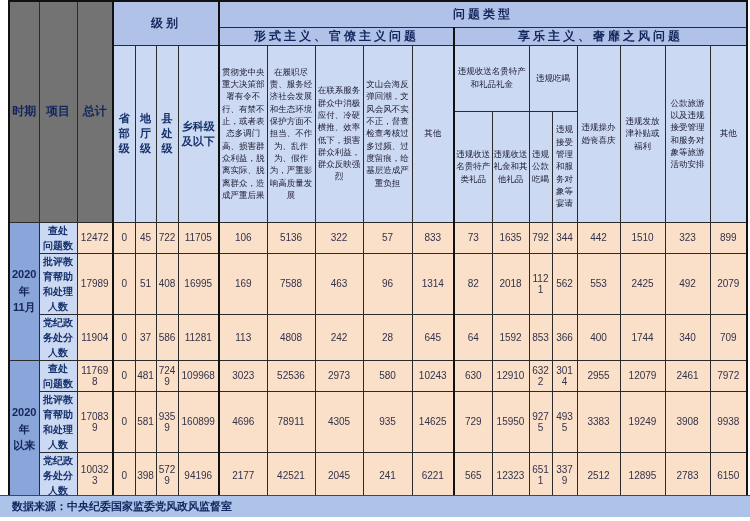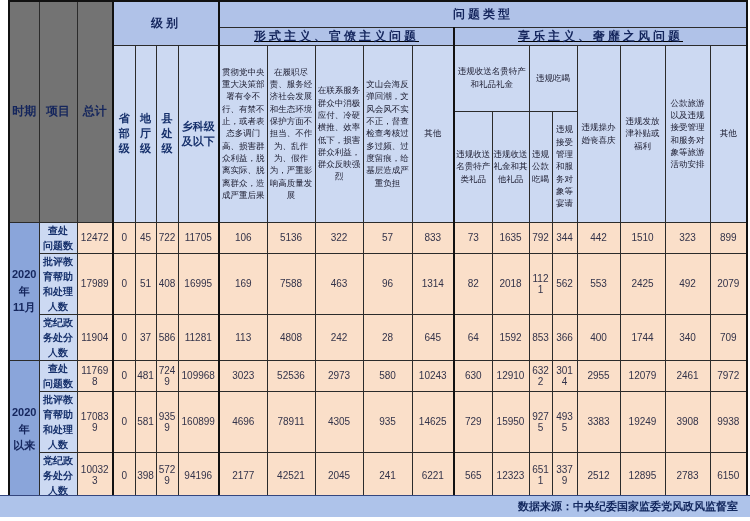--- a/index.html
+++ b/index.html
@@ -21,31 +21,31 @@
     overflow:hidden;word-break:break-all;
   }
   .hdrk{background:#737373;color:#14255c;font-size:12px;font-weight:bold;}
   .hmid{background:#b0c2e8;color:#14255c;font-size:12px;font-weight:bold;letter-spacing:3px;}
   .hsub{background:#ccd9f2;color:#16306b;font-size:11px;font-weight:bold;}
   .htall{background:#ccd9f2;color:#1b1b2f;font-size:8.5px;font-weight:normal;line-height:1.45;}
   .hgrp{background:#ccd9f2;color:#1b1b2f;font-size:8.5px;font-weight:normal;line-height:1.5;}
   .pcell{background:#8aa5da;color:#14255c;font-size:11px;font-weight:bold;white-space:pre-line;line-height:1.5;}
   .rlabel{background:#ccd9f2;color:#16306b;font-size:10px;font-weight:bold;white-space:pre-line;line-height:1.5;}
   .num{background:#fadfc9;color:#33334a;font-size:10px;}
-  tr.hA{height:26px;} tr.hB{height:16px;text-decoration:underline;} tr.hC{height:66px;} tr.hD{height:111px;}
+  tr.hA{height:26px;} tr.hB{height:16px;} tr.hC{height:66px;} tr.hD{height:111px;}
   #tbody tr:nth-child(1){height:26px;}
   #tbody tr:nth-child(2){height:47px;}
   #tbody tr:nth-child(3){height:34px;}
   #tbody tr:nth-child(4){height:26px;}
   #tbody tr:nth-child(5){height:44px;}
   #tbody tr:nth-child(6){height:25px;}
   .bthick{border-left:2px solid #111111 !important;}
   .footer-bar{
     position:absolute;left:0;bottom:4px;width:750px;height:22px;background:#aec3ea;
-    display:flex;align-items:center;justify-content:flex-end;
+    display:flex;align-items:center;justify-content:space-between;
     color:#12275e;font-size:11px;font-weight:bold;box-sizing:border-box;padding:0 12px;
     border-top:1px solid #34467e;
   }
 </style>
 </head>
 <body>
 
 <div class="page">
 
 

